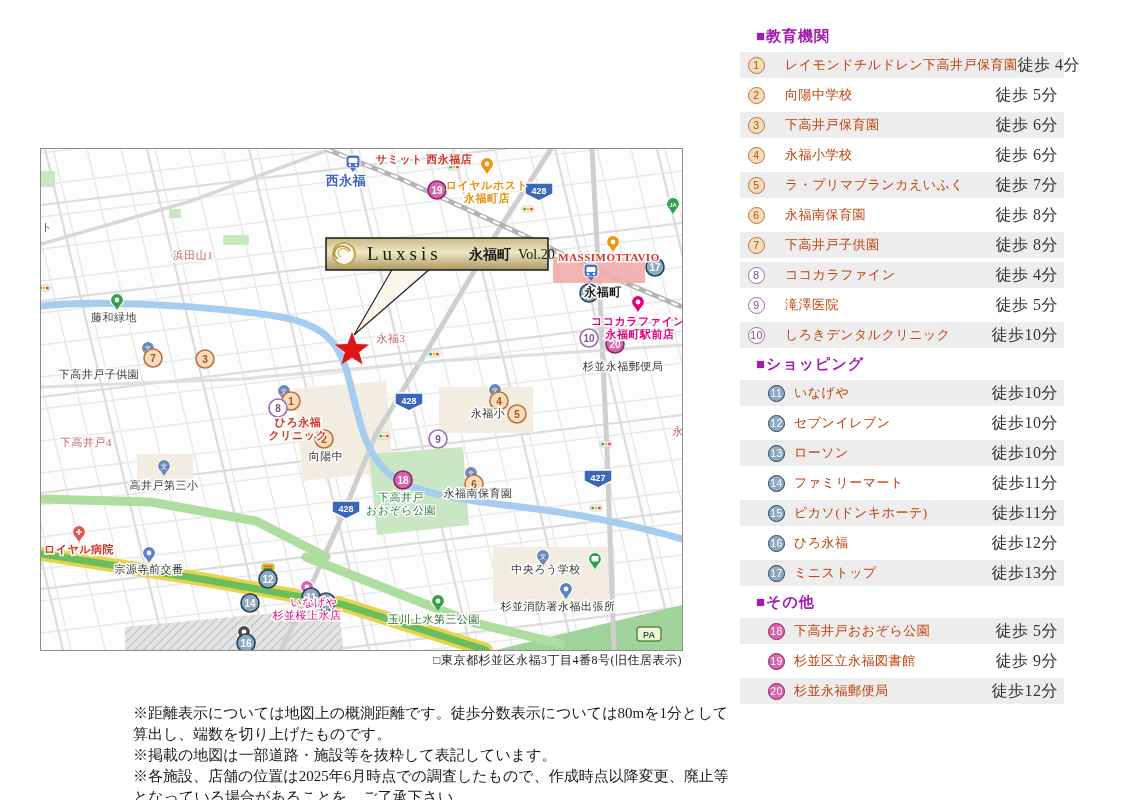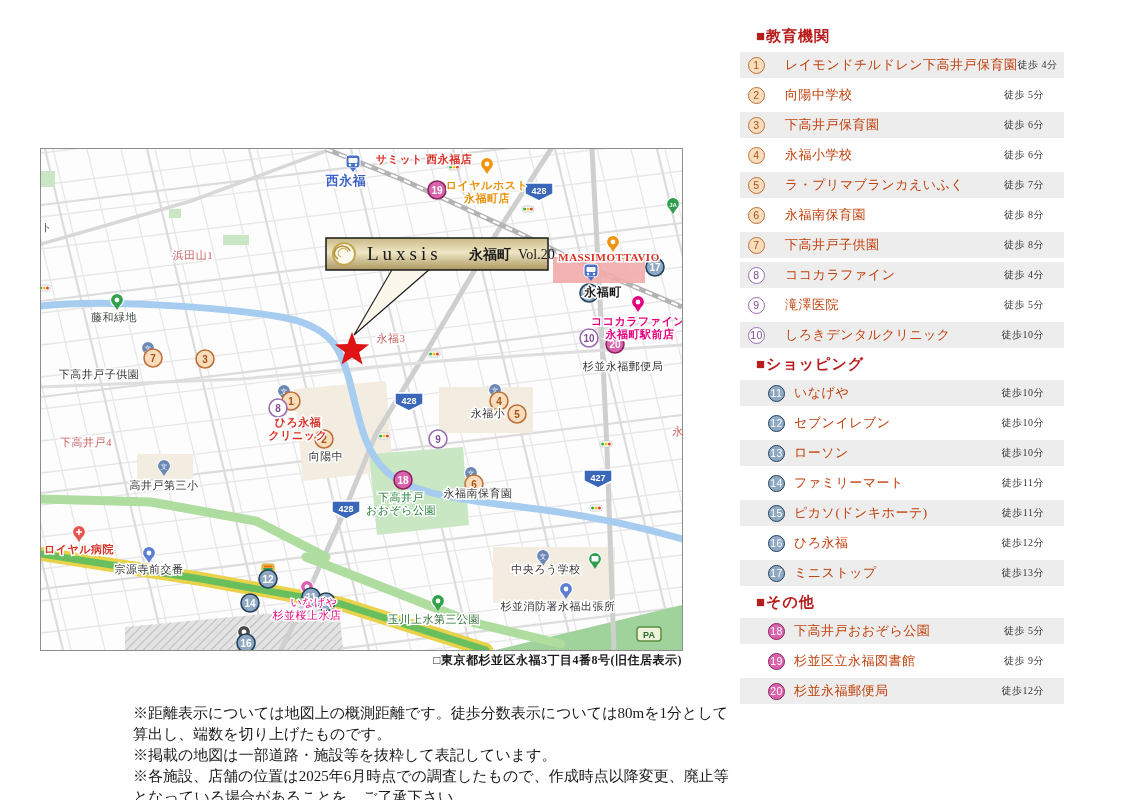--- a/index.html
+++ b/index.html
@@ -2,39 +2,39 @@
 <html><head>
 <meta charset="utf-8">
 <style>
   html,body{margin:0;padding:0;}
   body{width:1132px;height:800px;position:relative;background:#ffffff;
        font-family:"Liberation Serif","DejaVu Serif",serif;color:#111;overflow:hidden;}
   .map-wrap{position:absolute;left:40px;top:148px;width:641px;height:501px;
             border:1px solid #8d8d8d;box-sizing:content-box;background:#fdfdfd;}
   .map-wrap svg{display:block;}
   .address{position:absolute;left:40px;top:652px;width:642px;text-align:right;
-           font-size:12px;letter-spacing:0.5px;color:#1a1a1a;font-weight:bold;}
+           font-size:12px;letter-spacing:0.5px;color:#1a1a1a;}
   .notes{position:absolute;left:133px;top:703px;width:600px;font-size:15px;
          line-height:1.4;color:#1a1a1a;}
   .legend{position:absolute;left:740px;top:20px;width:324px;}
-  .sec-title{font-size:15px;font-weight:bold;color:#b91c1c;height:24px;line-height:24px;
+  .sec-title{font-size:15px;font-weight:bold;color:#a21caf;height:24px;line-height:24px;
              padding-left:16px;margin:4px 0 4px 0;letter-spacing:1px;}
   .row{display:flex;align-items:center;height:26px;margin-bottom:4px;font-size:13px;letter-spacing:0.5px;}
   .row.alt{background:#ededed;}
   .num{width:17px;height:17px;border-radius:50%;box-sizing:border-box;flex:0 0 17px;
        display:flex;align-items:center;justify-content:center;font-size:10.5px;
        font-family:"Liberation Sans","DejaVu Sans",sans-serif;margin-left:8px;}
   .row.ind .num{margin-left:28px;}
   .num.edu{background:#f7ddbb;border:1.5px solid #c0703a;color:#a8511a;}
   .num.med{background:#fdfbfe;border:1.5px solid #9a6fae;color:#7d4f96;}
   .num.shop{background:#8fa9c2;border:1.5px solid #24415f;color:#ffffff;}
   .num.other{background:#d964ad;border:1.5px solid #8c2360;color:#ffffff;}
   .name{margin-left:20px;color:#c2410c;white-space:nowrap;}
   .row.ind .name{margin-left:9px;}
-  .walk{margin-left:auto;margin-right:20px;font-size:10px;color:#333;white-space:nowrap;}
+  .walk{margin-left:auto;margin-right:6px;font-size:16px;color:#333;white-space:nowrap;}
 </style>
 </head>
 <body>
 
 <div class="map-wrap">
 <svg id="mapsvg" width="641" height="501" viewBox="0 0 641 501">
   <defs>
     <linearGradient id="gold" x1="0" y1="0" x2="0" y2="1">
       <stop offset="0" stop-color="#c9b987"></stop>
       <stop offset="0.45" stop-color="#efe6c4"></stop>

